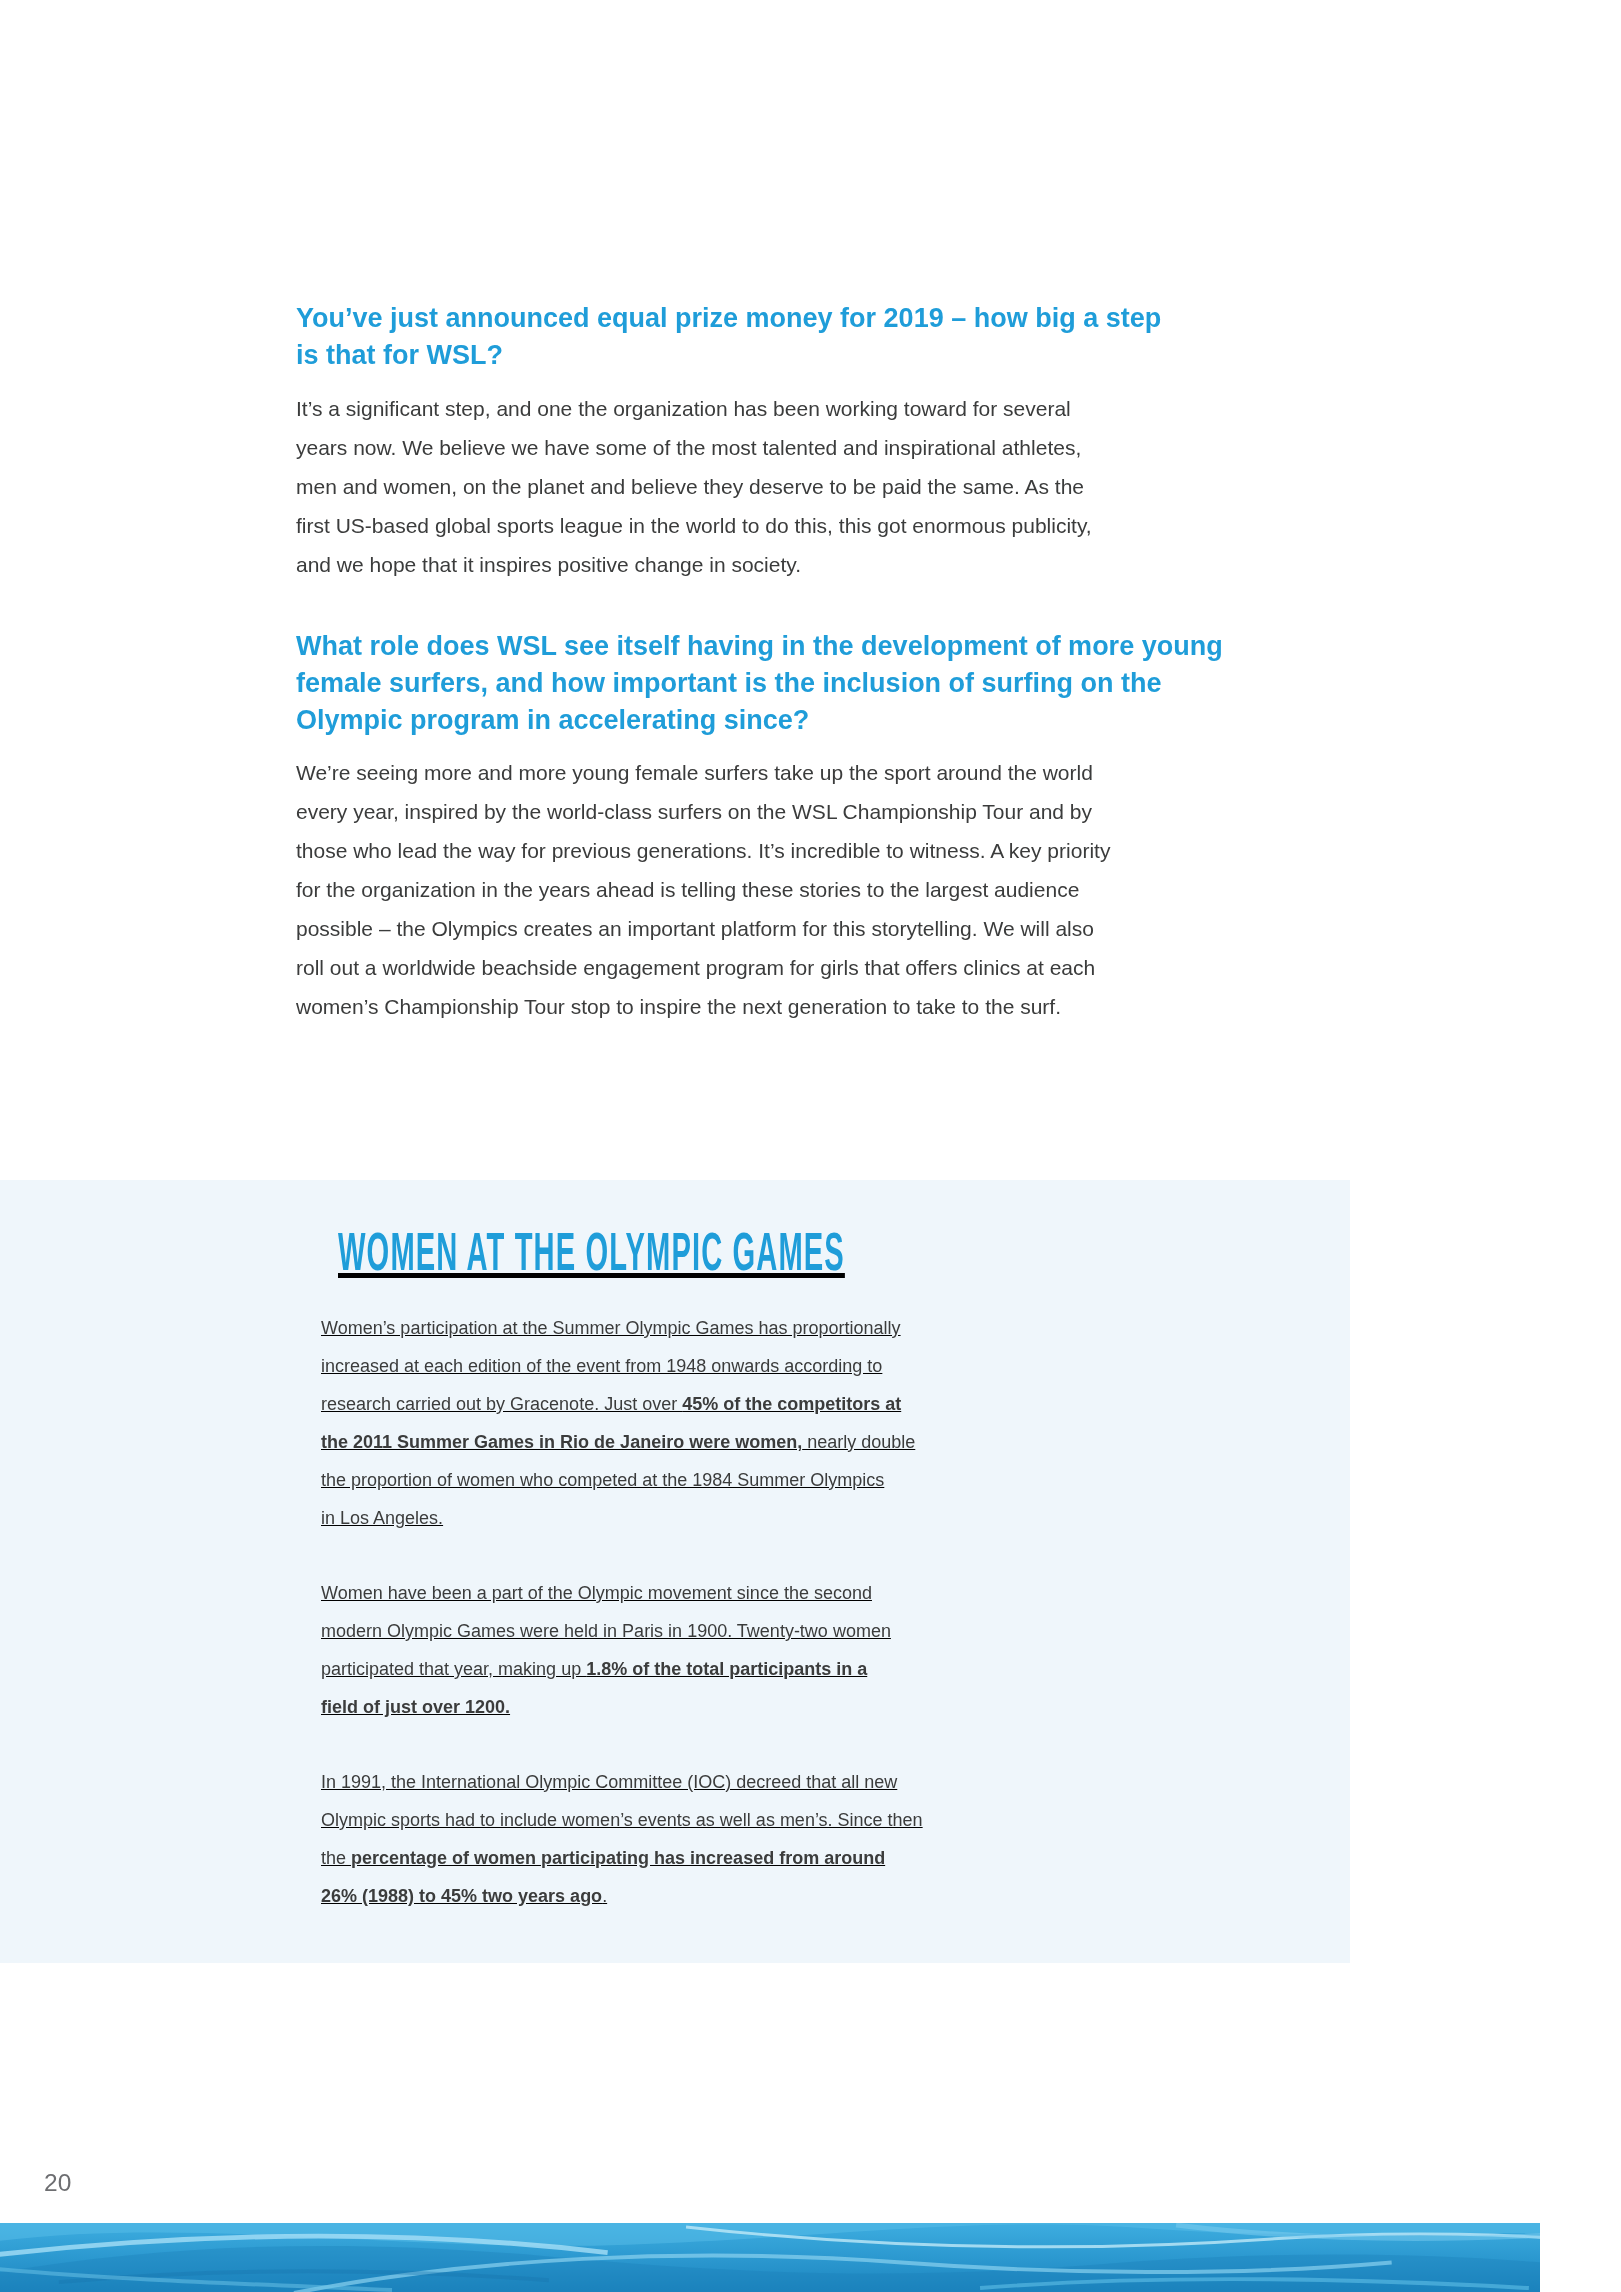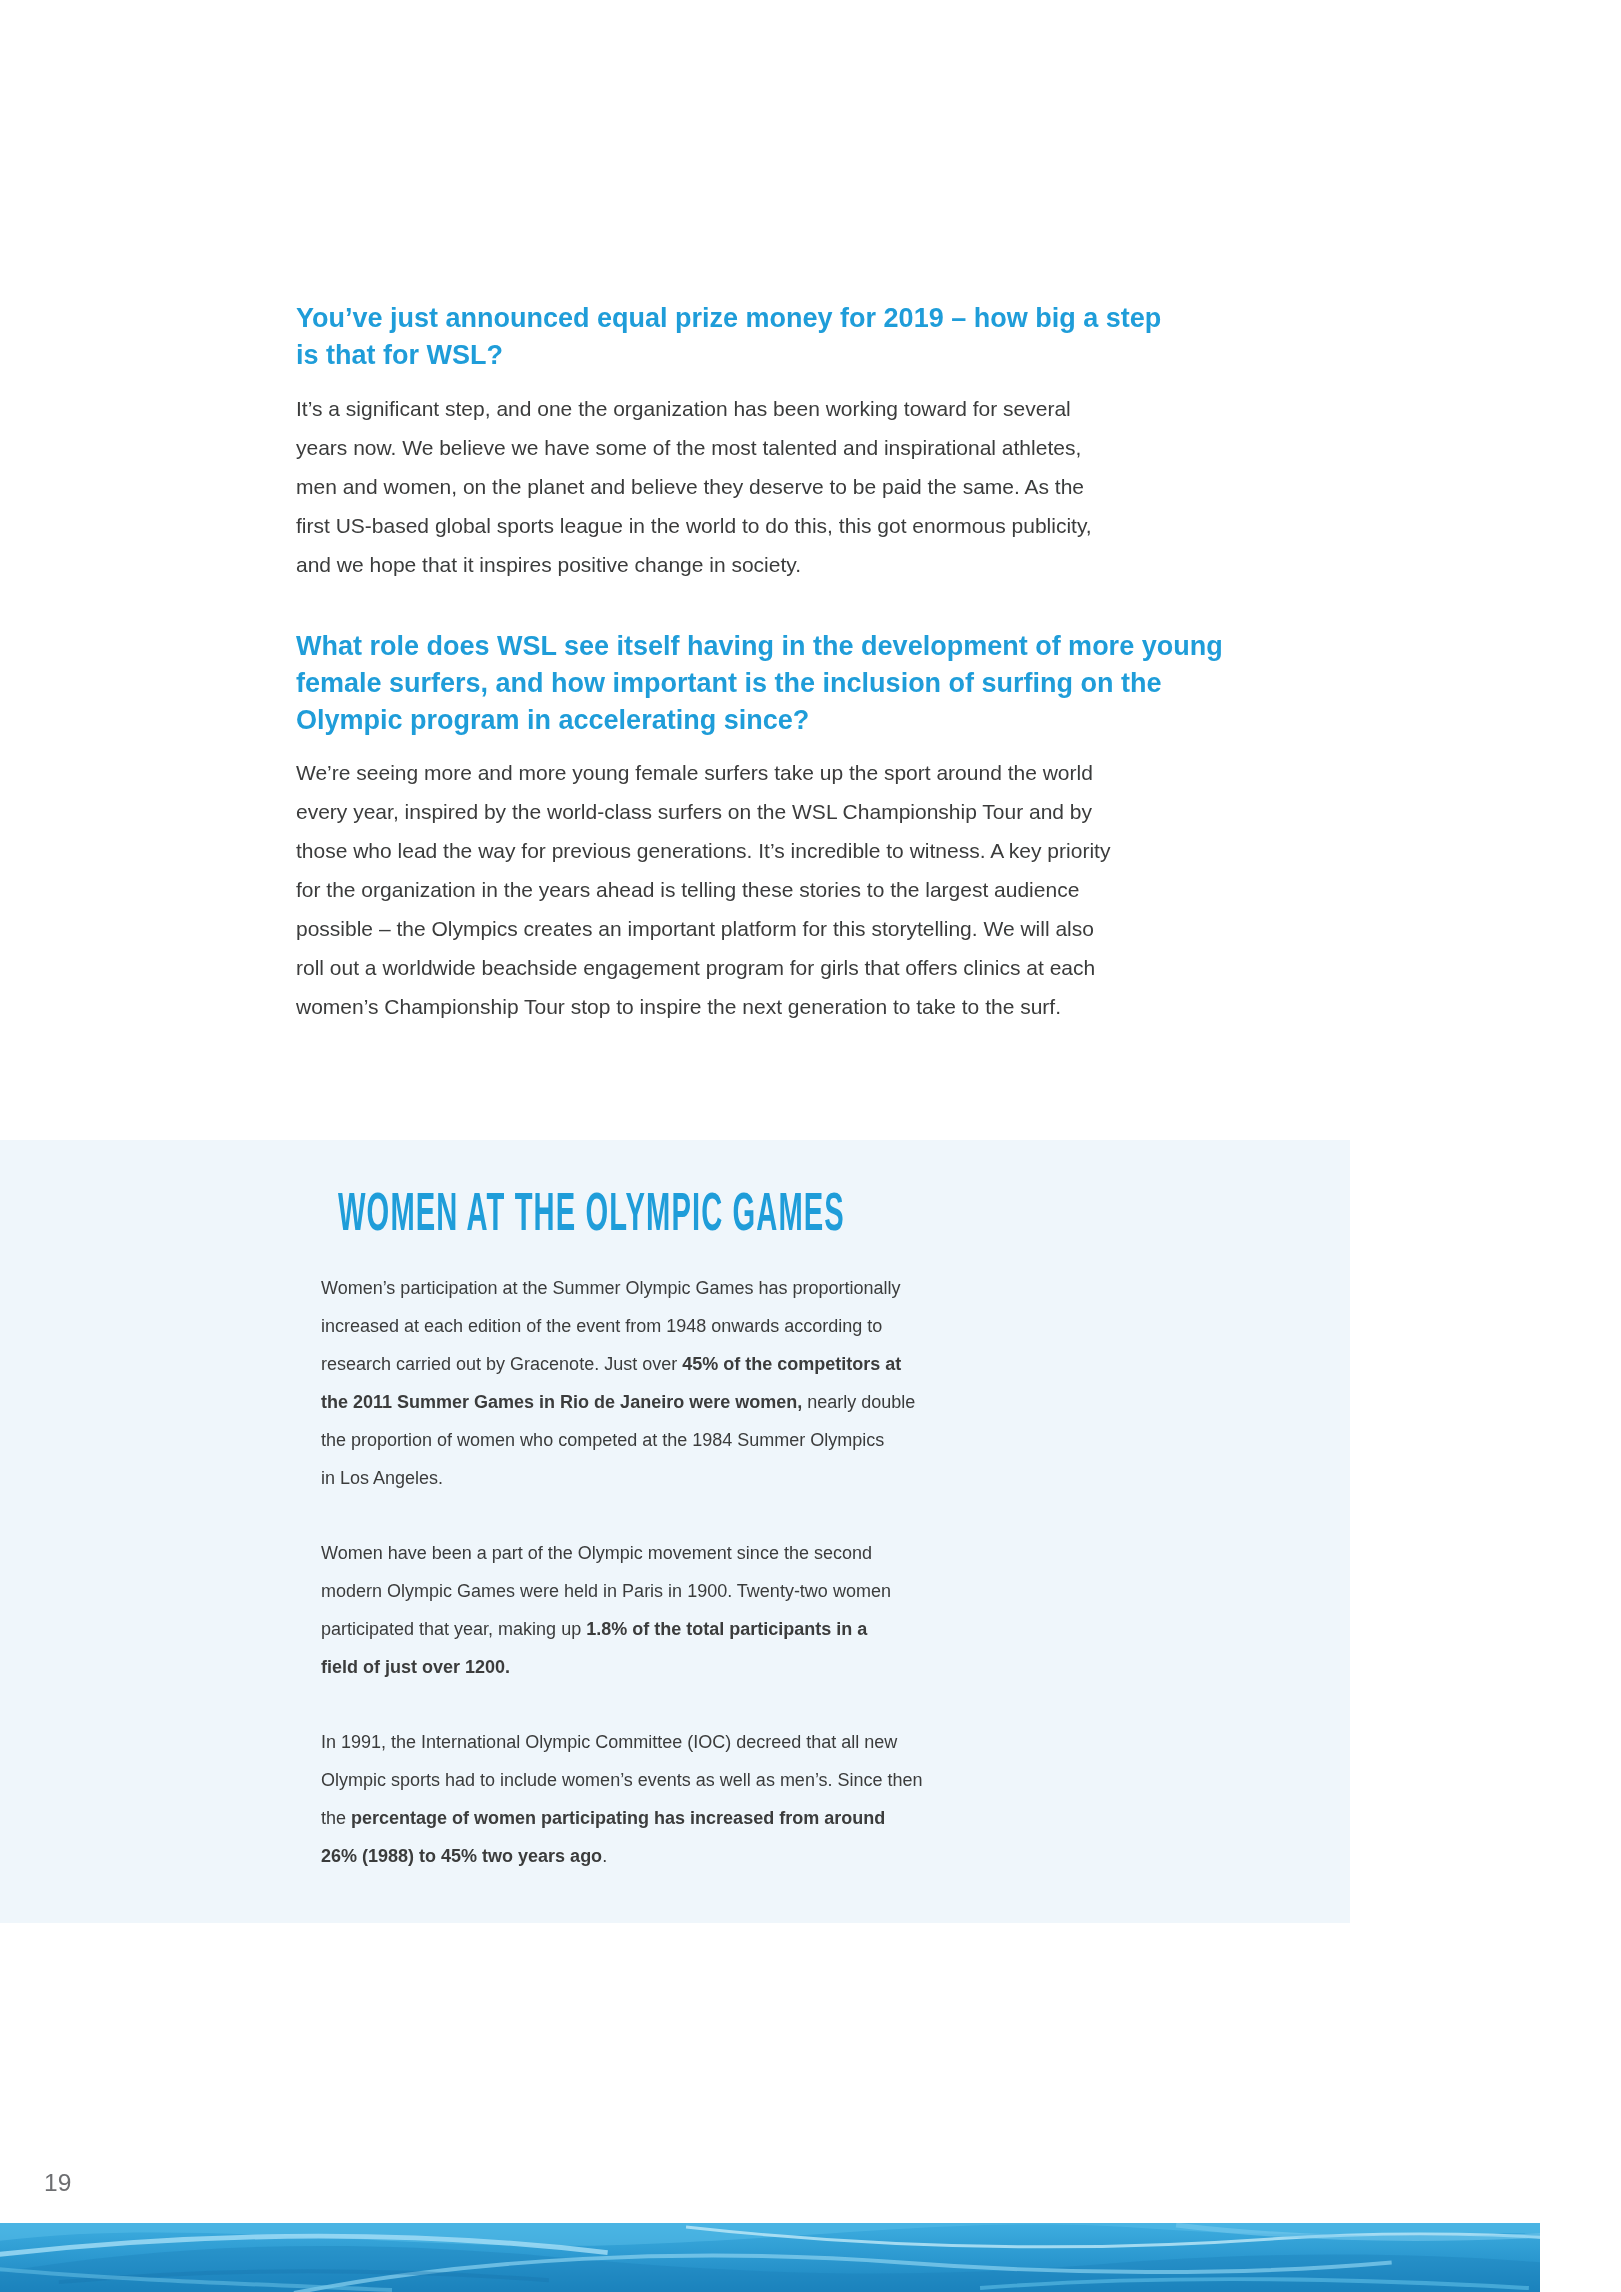--- a/index.html
+++ b/index.html
@@ -39,26 +39,27 @@
     line-height: 39px;
     font-weight: 400;
     color: var(--body-text, #3b3c3c);
     white-space: pre-line;
   }
 
   
   .infobox {
     position: absolute;
     left: 0;
-    top: 1140px;
+    top: 1180px;
     width: 1350px;
     height: 783px;
     background: var(--infobox-bg, #eff6fb);
     box-sizing: border-box;
     padding: 43px 0 0 321px;
+    text-decoration: underline;
   }
   .infobox-title {
     margin: 0 0 29px 16.7px;
     font-size: 53px;
     line-height: 57px;
     font-weight: 700;
     letter-spacing: 2px;
     color: var(--accent, #1f9dd9);
     transform: scaleX(0.55);
     transform-origin: left center;
@@ -131,21 +132,21 @@
     <p><span>Women have been a part of the Olympic movement since the second
 modern Olympic Games were held in Paris in 1900. Twenty-two women
 participated that year, making up </span><span class="bold">1.8% of the total participants in a
 field of just over 1200.</span></p>
     <p><span>In 1991, the International Olympic Committee (IOC) decreed that all new
 Olympic sports had to include women’s events as well as men’s. Since then
 the </span><span class="bold">percentage of women participating has increased from around
 26% (1988) to 45% two years ago</span><span>.</span></p>
   </aside>
 
-  <div class="page-number">19</div>
+  <div class="page-number">20</div>
 
   <svg class="wave" viewBox="0 0 1654 71" preserveAspectRatio="none" aria-hidden="true">
     <defs>
       <linearGradient id="wbase" x1="0" y1="0" x2="0" y2="1">
         <stop offset="0" stop-color="#3dade0"></stop>
         <stop offset="1" stop-color="#1b84bf"></stop>
       </linearGradient>
     </defs>
     <rect x="0" y="0" width="1654" height="71" fill="url(#wbase)"></rect>
     <path d="M0,18 C200,-6 420,30 640,22 C860,14 1000,-8 1180,6 C1340,18 1520,4 1654,14 L1654,0 L0,0 Z" fill="#55bbe7" opacity="0.55"></path>

